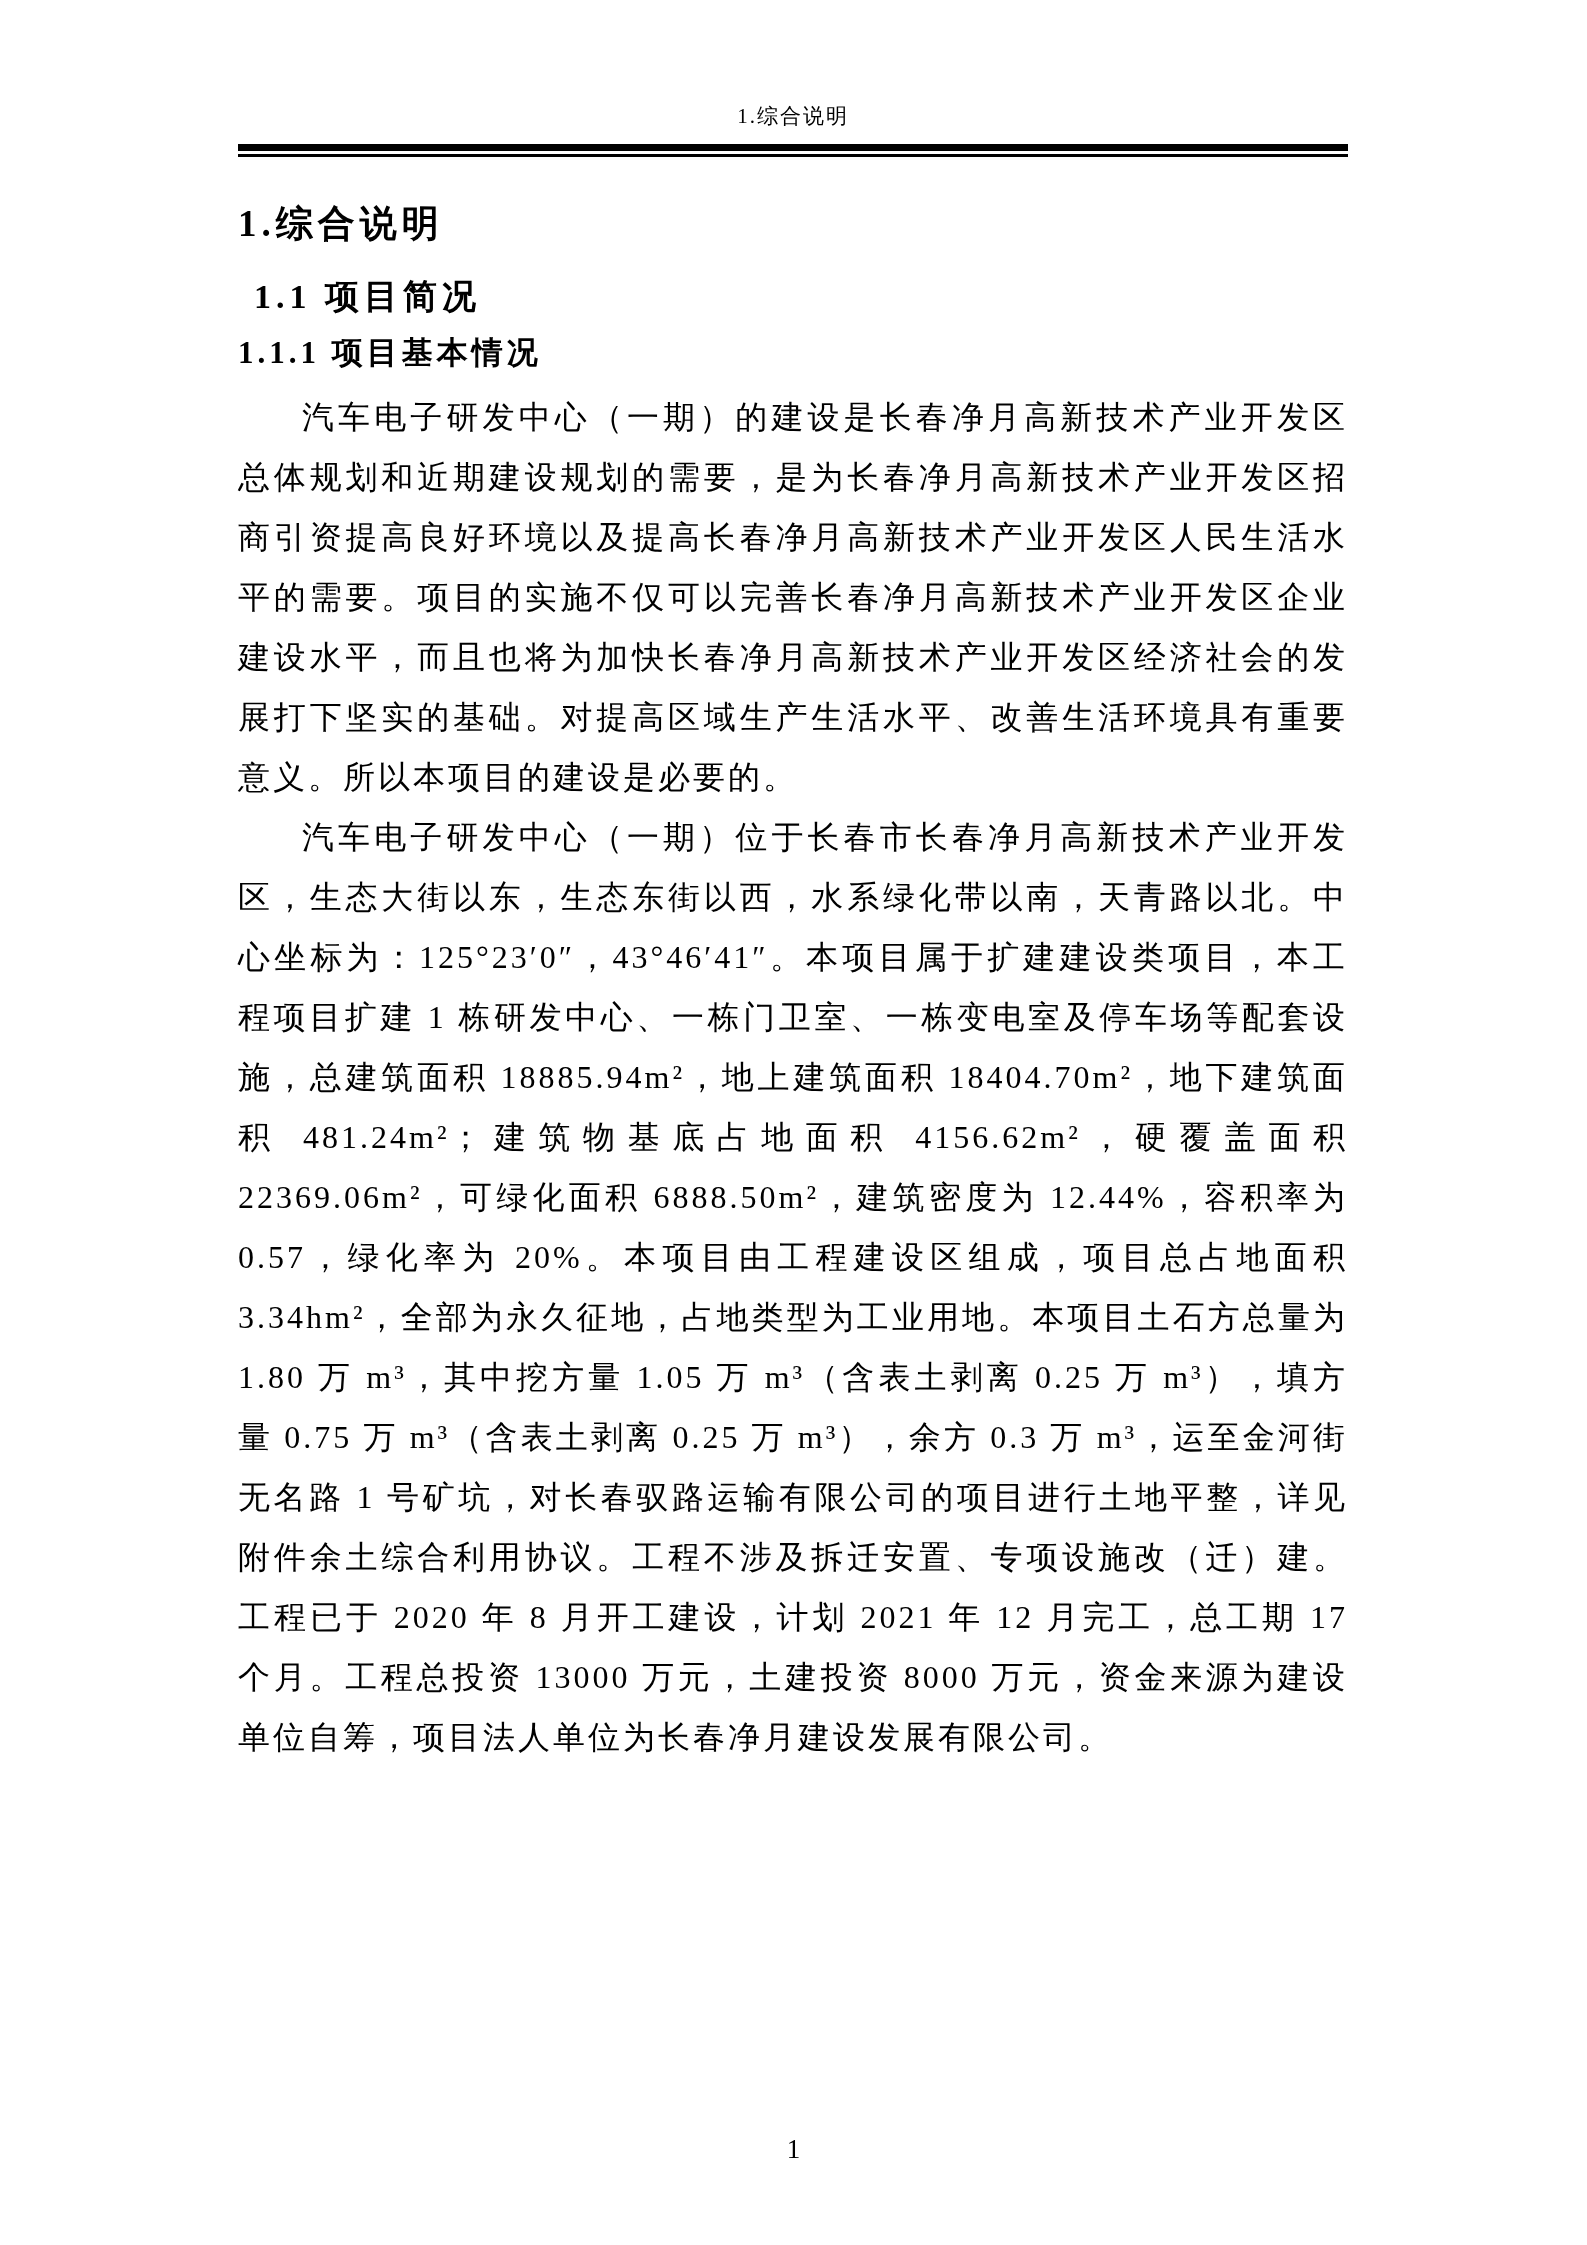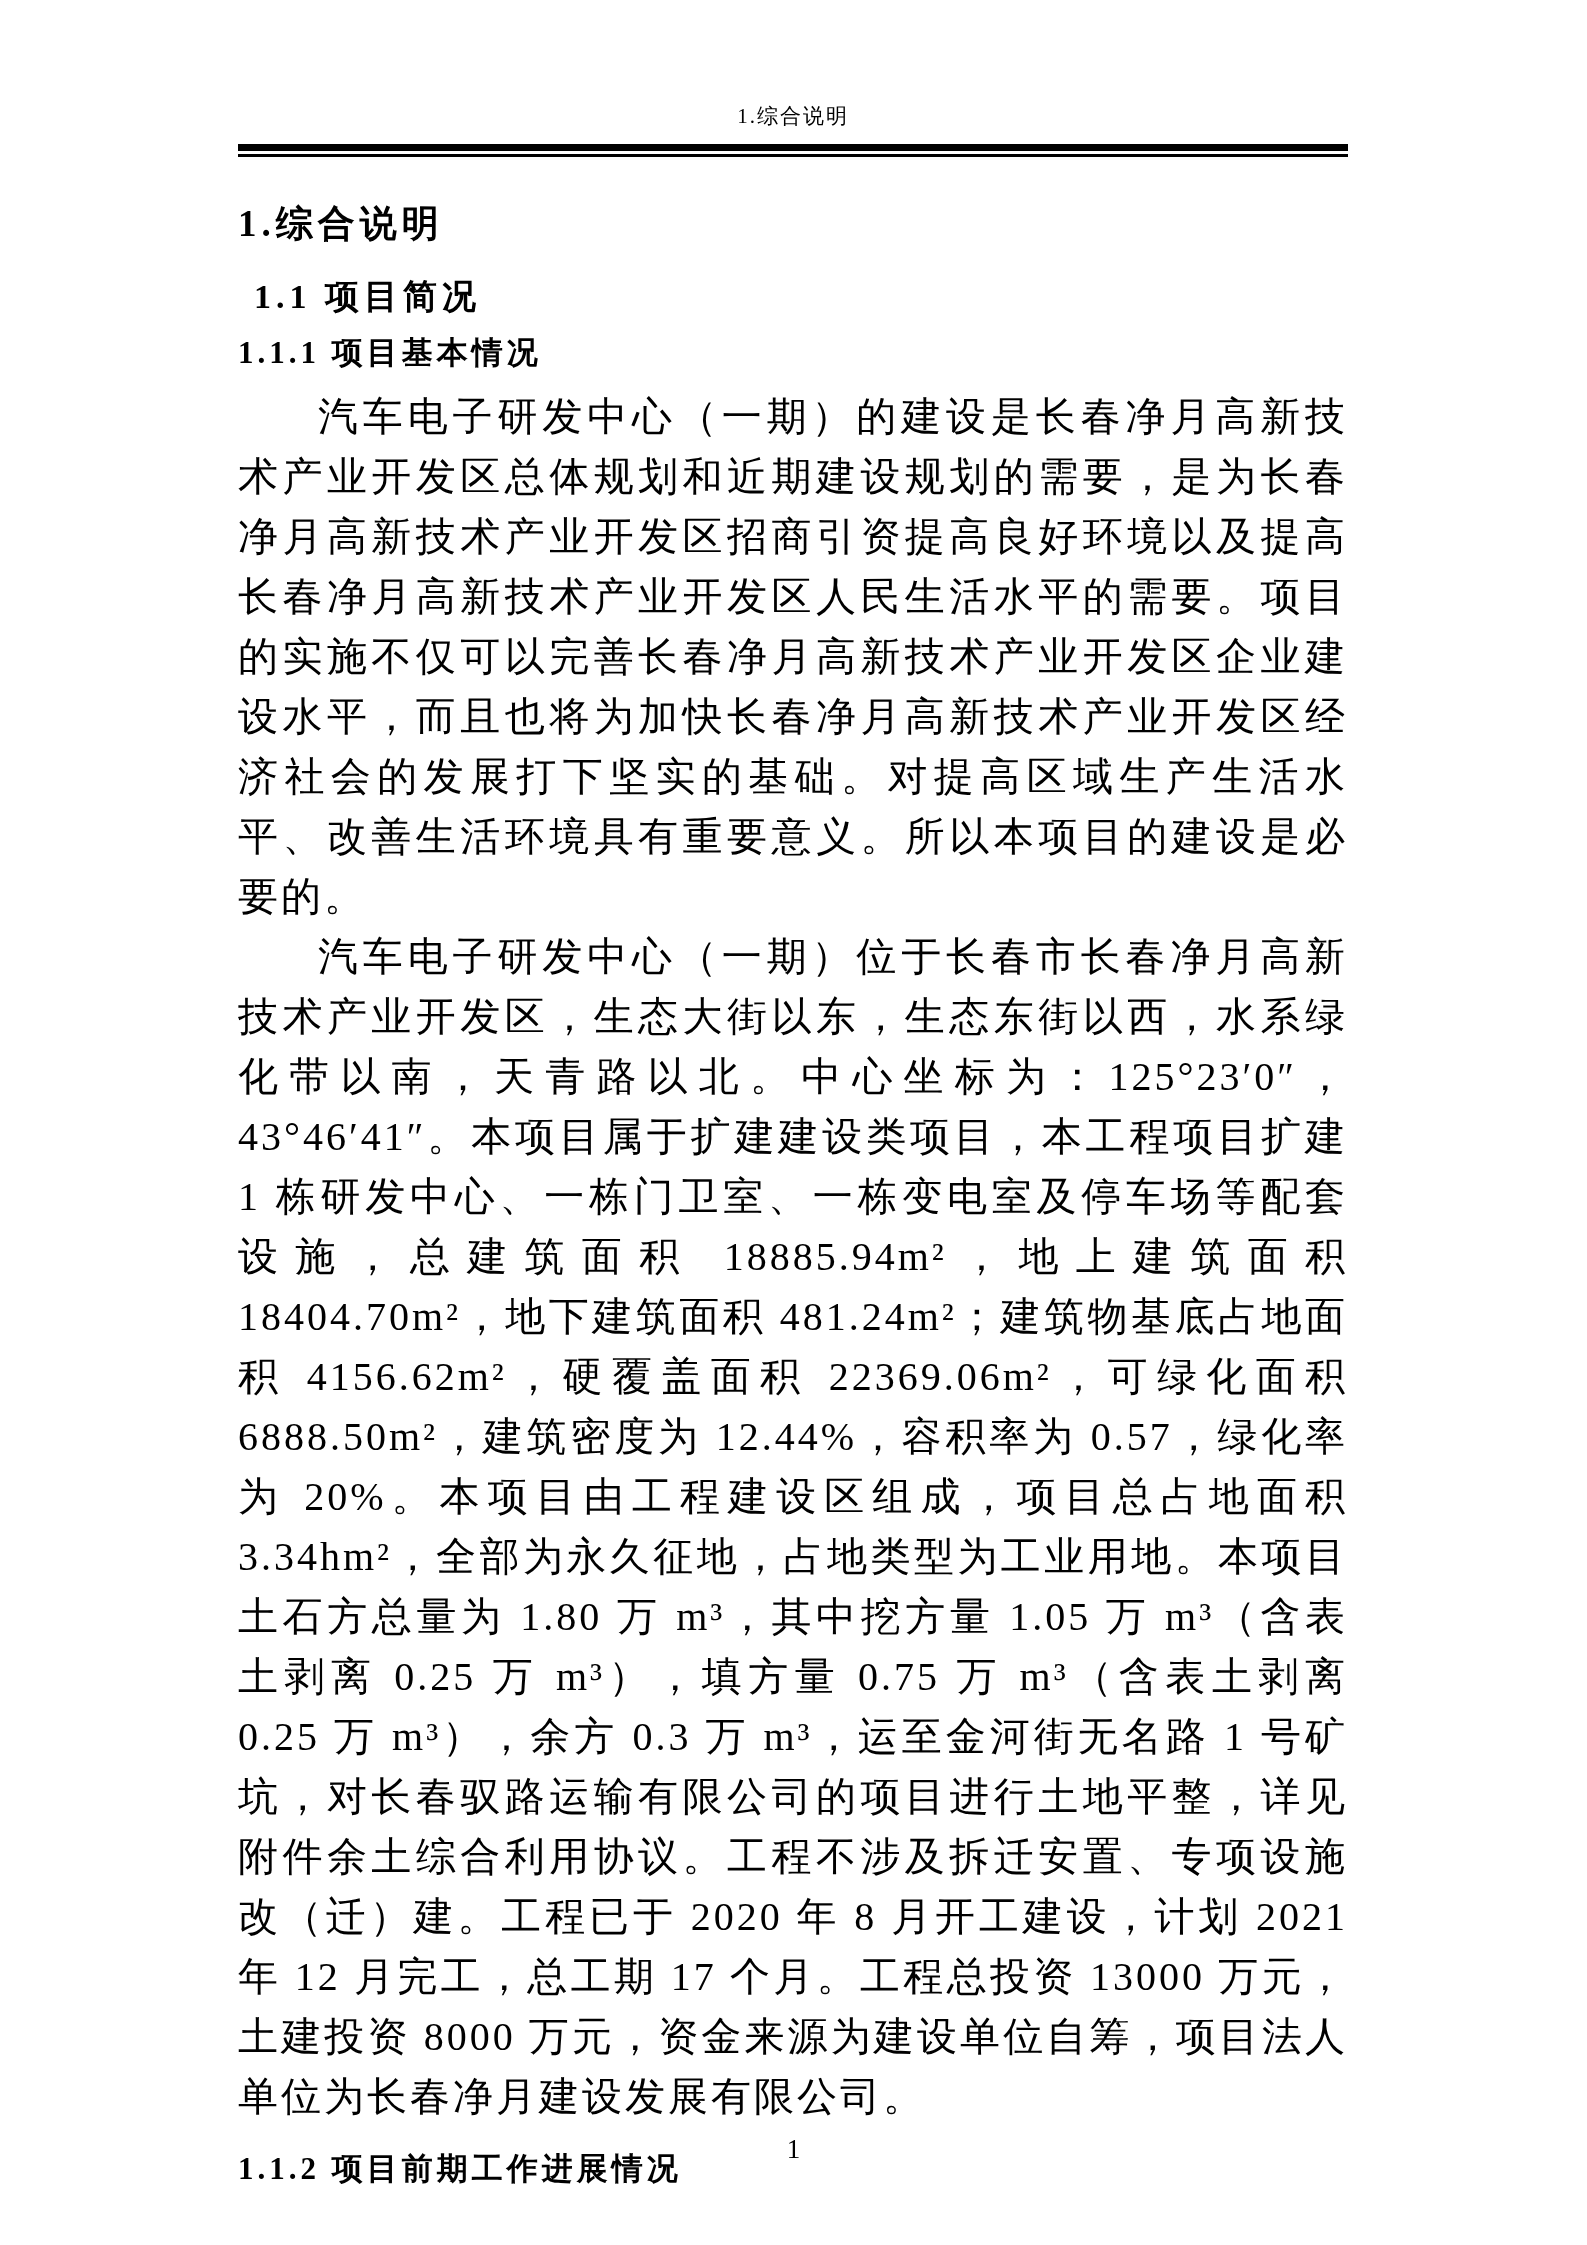--- a/index.html
+++ b/index.html
@@ -56,21 +56,21 @@
     font-size: 31px;
     line-height: 40px;
     letter-spacing: 4px;
     margin: 14px 0 14px 0;
   }
   h3.second {
     margin-top: 22px;
   }
   p.body-para {
     margin: 0;
-    font-size: 40px;
+    font-size: 32px;
     line-height: 60px;
     letter-spacing: 3px;
     text-align: justify;
     text-indent: 2em;
   }
   .page-footer {
     position: absolute;
     left: 0;
     right: 0;
     bottom: 80px;
@@ -94,21 +94,20 @@
     <h1>1.综合说明</h1>
 
     <h2>1.1 项目简况</h2>
 
     <h3>1.1.1 项目基本情况</h3>
 
     <p class="body-para">汽车电子研发中心（一期）的建设是长春净月高新技术产业开发区总体规划和近期建设规划的需要，是为长春净月高新技术产业开发区招商引资提高良好环境以及提高长春净月高新技术产业开发区人民生活水平的需要。项目的实施不仅可以完善长春净月高新技术产业开发区企业建设水平，而且也将为加快长春净月高新技术产业开发区经济社会的发展打下坚实的基础。对提高区域生产生活水平、改善生活环境具有重要意义。所以本项目的建设是必要的。</p>
 
     <p class="body-para">汽车电子研发中心（一期）位于长春市长春净月高新技术产业开发区，生态大街以东，生态东街以西，水系绿化带以南，天青路以北。中心坐标为：125°23′0″，43°46′41″。本项目属于扩建建设类项目，本工程项目扩建 1 栋研发中心、一栋门卫室、一栋变电室及停车场等配套设施，总建筑面积 18885.94m²，地上建筑面积 18404.70m²，地下建筑面积 481.24m²；建筑物基底占地面积 4156.62m²，硬覆盖面积 22369.06m²，可绿化面积 6888.50m²，建筑密度为 12.44%，容积率为 0.57，绿化率为 20%。本项目由工程建设区组成，项目总占地面积 3.34hm²，全部为永久征地，占地类型为工业用地。本项目土石方总量为 1.80 万 m³，其中挖方量 1.05 万 m³（含表土剥离 0.25 万 m³），填方量 0.75 万 m³（含表土剥离 0.25 万 m³），余方 0.3 万 m³，运至金河街无名路 1 号矿坑，对长春驭路运输有限公司的项目进行土地平整，详见附件余土综合利用协议。工程不涉及拆迁安置、专项设施改（迁）建。工程已于 2020 年 8 月开工建设，计划 2021 年 12 月完工，总工期 17 个月。工程总投资 13000 万元，土建投资 8000 万元，资金来源为建设单位自筹，项目法人单位为长春净月建设发展有限公司。</p>
 
-    <h3 class="second">1.1.2 项目前期工作进展情况</h3>
 
   </main>
 
   <footer class="page-footer">
     <span>1</span>
   </footer>
 
 </div>
 
 </body></html>

